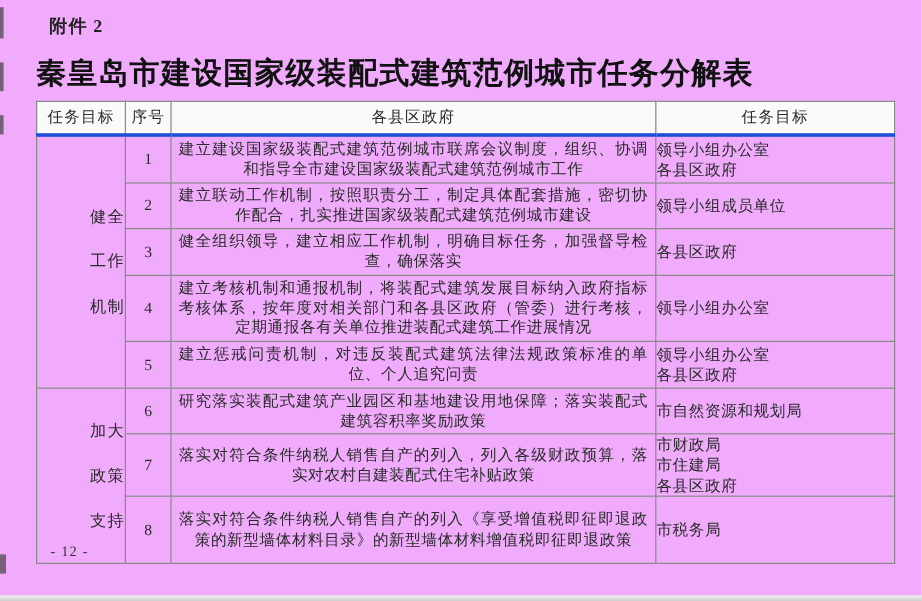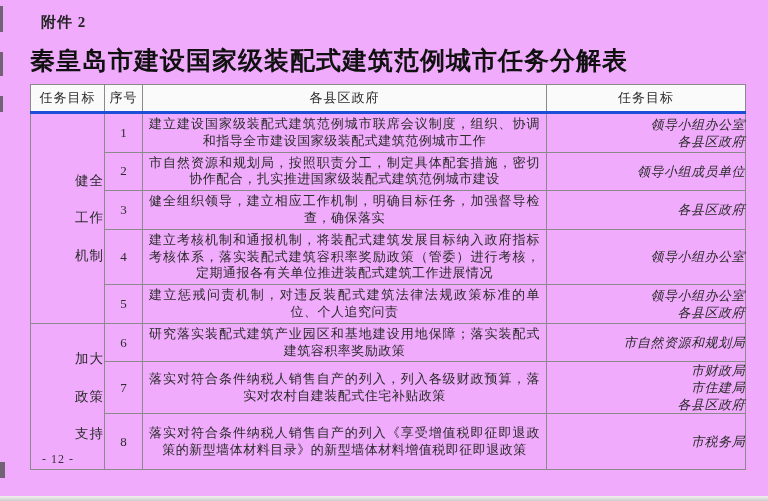--- a/index.html
+++ b/index.html
@@ -72,25 +72,24 @@
   }
   td.idx-cell { text-align: center; }
   td.content-cell {
     padding: 2px 6px;
     line-height: 16.8px;
     text-align: justify;
     text-align-last: center;
     letter-spacing: 0.5px;
   }
   td.unit-cell {
-    text-align: right;
+    text-align: left;
     white-space: pre-line;
     line-height: 17px;
     letter-spacing: 0.5px;
-    font-style: italic;
   }
   .page-number {
     position: absolute;
     left: 42px;
     top: 452px;
     font-size: 12px;
     letter-spacing: 1px;
     color: #333;
   }
   
@@ -139,31 +138,31 @@
         <td class="goal-cell" rowspan="5">健全
 工作
 机制</td>
         <td class="idx-cell">1</td>
         <td class="content-cell">建立建设国家级装配式建筑范例城市联席会议制度，组织、协调和指导全市建设国家级装配式建筑范例城市工作</td>
         <td class="unit-cell">领导小组办公室
 各县区政府</td>
       </tr>
       <tr class="h2">
         <td class="idx-cell">2</td>
-        <td class="content-cell">市自然资源和规划局，按照职责分工，制定具体配套措施，密切协作配合，扎实推进国家级装配式建筑范例城市建设</td>
+        <td class="content-cell">建立联动工作机制，按照职责分工，制定具体配套措施，密切协作配合，扎实推进国家级装配式建筑范例城市建设</td>
         <td class="unit-cell">领导小组成员单位</td>
       </tr>
       <tr class="h2">
         <td class="idx-cell">3</td>
         <td class="content-cell">健全组织领导，建立相应工作机制，明确目标任务，加强督导检查，确保落实</td>
         <td class="unit-cell">各县区政府</td>
       </tr>
       <tr class="h3">
         <td class="idx-cell">4</td>
-        <td class="content-cell">建立考核机制和通报机制，将装配式建筑发展目标纳入政府指标考核体系，落实装配式建筑容积率奖励政策（管委）进行考核，定期通报各有关单位推进装配式建筑工作进展情况</td>
+        <td class="content-cell">建立考核机制和通报机制，将装配式建筑发展目标纳入政府指标考核体系，按年度对相关部门和各县区政府（管委）进行考核，定期通报各有关单位推进装配式建筑工作进展情况</td>
         <td class="unit-cell">领导小组办公室</td>
       </tr>
       <tr class="h2">
         <td class="idx-cell">5</td>
         <td class="content-cell">建立惩戒问责机制，对违反装配式建筑法律法规政策标准的单位、个人追究问责</td>
         <td class="unit-cell">领导小组办公室
 各县区政府</td>
       </tr>
       <tr class="h2">
         <td class="goal-cell" rowspan="3">加大

